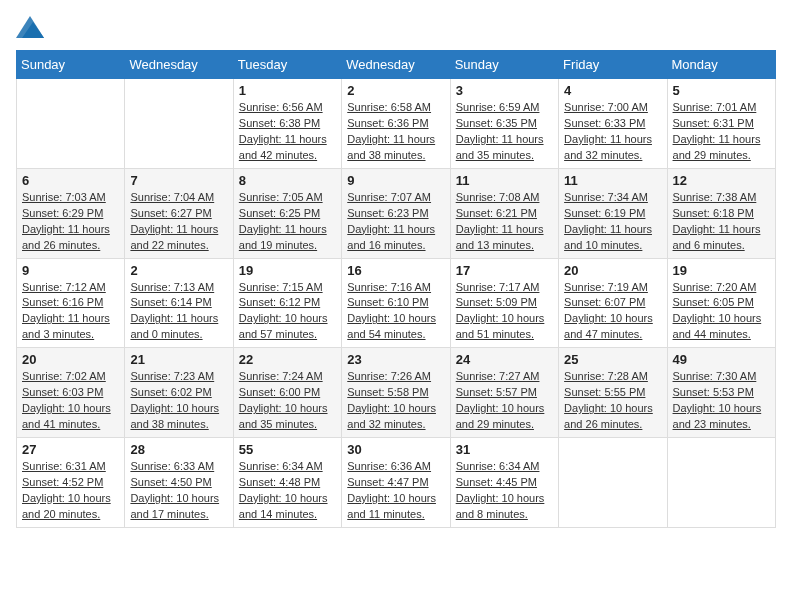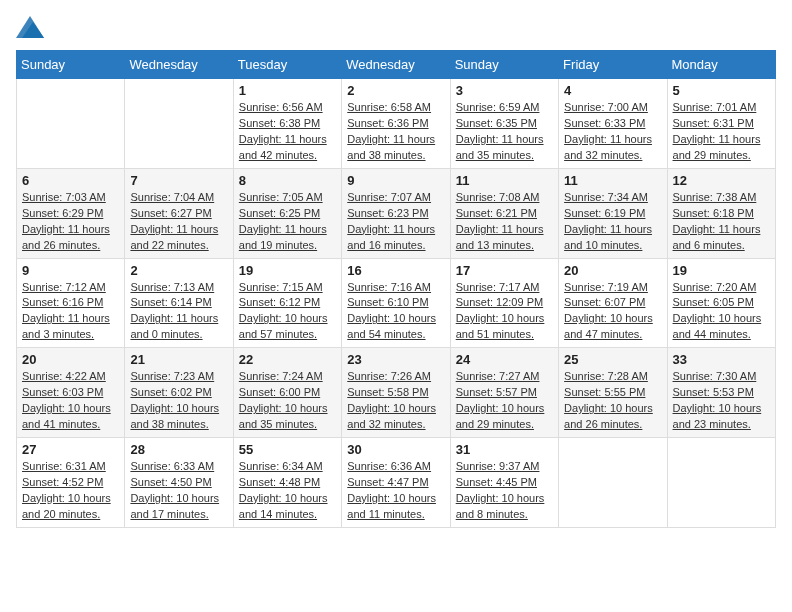--- a/index.html
+++ b/index.html
@@ -211,40 +211,40 @@
         </td>
         <td>
           <div class="day-num">16</div>
           <div class="day-info">Sunrise: 7:16 AM
 Sunset: 6:10 PM
 Daylight: 10 hours and 54 minutes.</div>
         </td>
         <td>
           <div class="day-num">17</div>
           <div class="day-info">Sunrise: 7:17 AM
-Sunset: 12:09 PM
+Sunset: 5:09 PM
 Daylight: 10 hours and 51 minutes.</div>
         </td>
         <td>
           <div class="day-num">20</div>
           <div class="day-info">Sunrise: 7:19 AM
 Sunset: 6:07 PM
 Daylight: 10 hours and 47 minutes.</div>
         </td>
         <td>
           <div class="day-num">19</div>
           <div class="day-info">Sunrise: 7:20 AM
 Sunset: 6:05 PM
 Daylight: 10 hours and 44 minutes.</div>
         </td>
       </tr>
       <tr>
         <td>
           <div class="day-num">20</div>
-          <div class="day-info">Sunrise: 4:22 AM
+          <div class="day-info">Sunrise: 7:02 AM
 Sunset: 6:03 PM
 Daylight: 10 hours and 41 minutes.</div>
         </td>
         <td>
           <div class="day-num">21</div>
           <div class="day-info">Sunrise: 7:23 AM
 Sunset: 6:02 PM
 Daylight: 10 hours and 38 minutes.</div>
         </td>
         <td>
@@ -265,21 +265,21 @@
 Sunset: 5:57 PM
 Daylight: 10 hours and 29 minutes.</div>
         </td>
         <td>
           <div class="day-num">25</div>
           <div class="day-info">Sunrise: 7:28 AM
 Sunset: 5:55 PM
 Daylight: 10 hours and 26 minutes.</div>
         </td>
         <td>
-          <div class="day-num">33</div>
+          <div class="day-num">49</div>
           <div class="day-info">Sunrise: 7:30 AM
 Sunset: 5:53 PM
 Daylight: 10 hours and 23 minutes.</div>
         </td>
       </tr>
       <tr>
         <td>
           <div class="day-num">27</div>
           <div class="day-info">Sunrise: 6:31 AM
 Sunset: 4:52 PM
@@ -298,21 +298,21 @@
 Daylight: 10 hours and 14 minutes.</div>
         </td>
         <td>
           <div class="day-num">30</div>
           <div class="day-info">Sunrise: 6:36 AM
 Sunset: 4:47 PM
 Daylight: 10 hours and 11 minutes.</div>
         </td>
         <td>
           <div class="day-num">31</div>
-          <div class="day-info">Sunrise: 9:37 AM
+          <div class="day-info">Sunrise: 6:34 AM
 Sunset: 4:45 PM
 Daylight: 10 hours and 8 minutes.</div>
         </td>
         <td class="empty-cell"></td>
         <td class="empty-cell"></td>
       </tr>
     </tbody>
 </table>
 
 </body></html>

